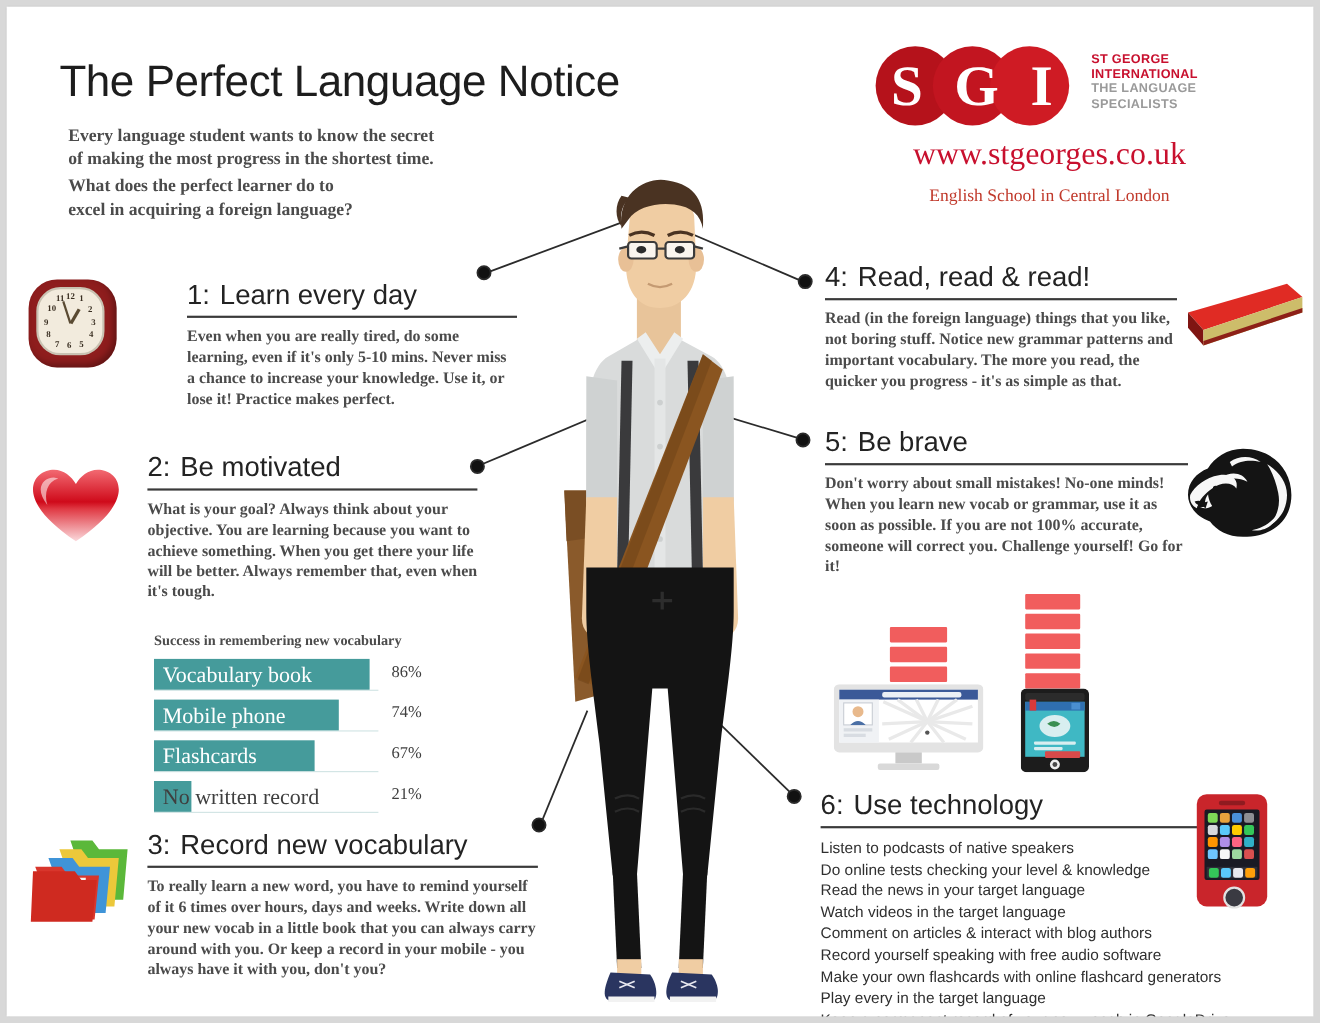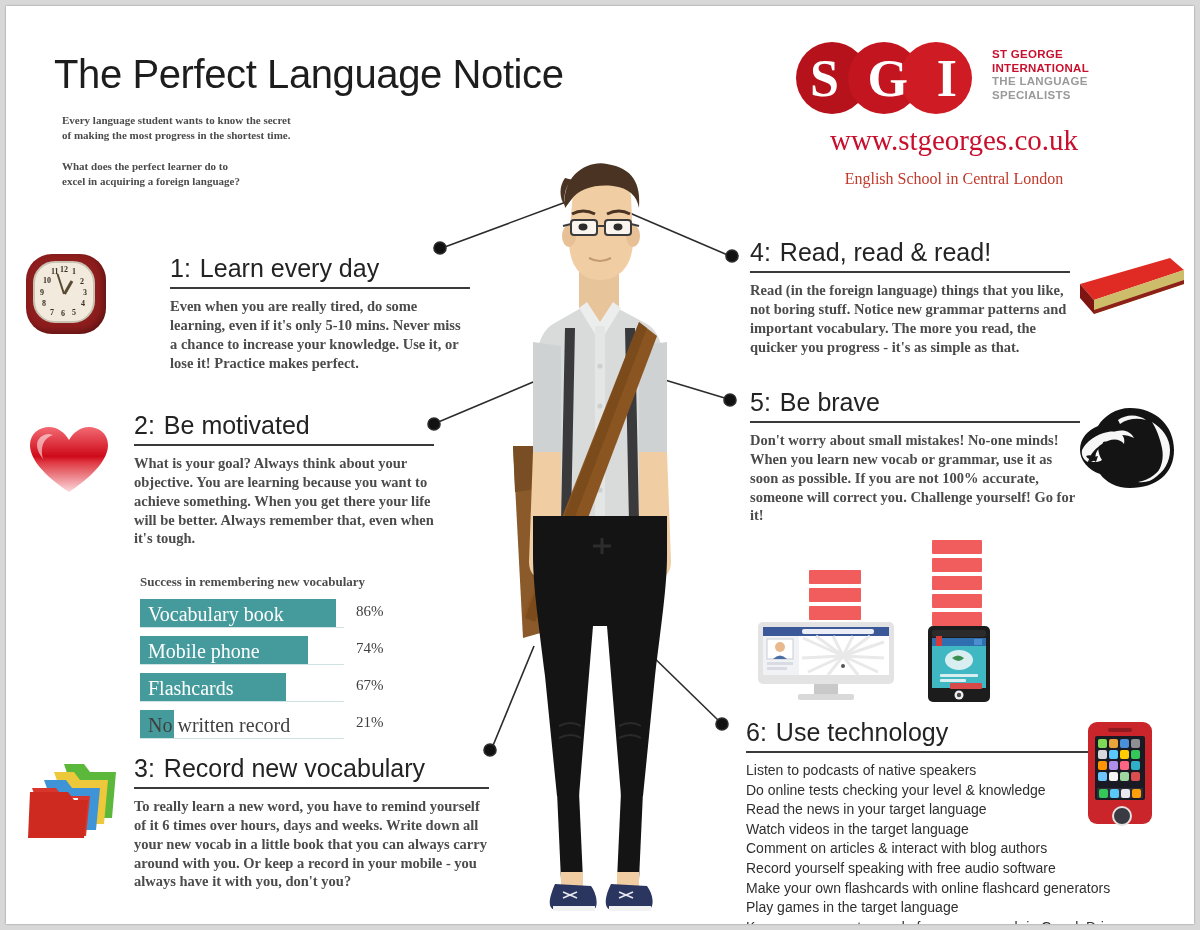--- a/index.html
+++ b/index.html
@@ -20,21 +20,21 @@
 
   
   #title{
     left:48px;top:46px;width:660px;
     font-size:40px;font-weight:400;color:#1d1d1d;
     letter-spacing:-.4px;
     font-family:"Liberation Sans",sans-serif;
   }
   .intro{
     font-family:"Liberation Serif",serif;
-    font-size:11px;line-height:1.33;color:#4b4b4b;
+    font-size:16px;line-height:1.33;color:#4b4b4b;
     font-weight:700;
   }
   #intro1{left:56px;top:107px;width:400px;}
   #intro2{left:56px;top:153px;width:400px;}
 
   
   #logo{left:790px;top:36px;width:320px;height:160px;}
   #sgi-circles{position:relative;width:210px;height:72px;}
   .sgi-c{
     position:absolute;top:0;width:72px;height:72px;border-radius:50%;
@@ -494,21 +494,21 @@
     </div>
     <div class="rule"></div>
     <div class="sec-list">
       <div>Listen to podcasts of native speakers</div>
       <div>Do online tests checking your level &amp; knowledge</div>
       <div>Read the news in your target language</div>
       <div>Watch videos in the target language</div>
       <div>Comment on articles &amp; interact with blog authors</div>
       <div>Record yourself speaking with free audio software</div>
       <div>Make your own flashcards with online flashcard generators</div>
-      <div>Play games in the target language</div>
+      <div>Play every in the target language</div>
       <div>Keep a permanent record of your new vocab in GoogleDrive</div>
     </div>
   </div>
 
   <div class="icon-box" id="phone-icon">
     <div class="ph-body"></div>
     <div style="position:absolute;left:20px;top:6px;width:24px;height:4px;background:#8f1b20;border-radius:2px;"></div>
     <div class="ph-screen">
       <div class="ph-app" style="left:3px;top:3px;background:#7ed957;"></div>
       <div class="ph-app" style="left:14px;top:3px;background:#e8a33d;"></div>

